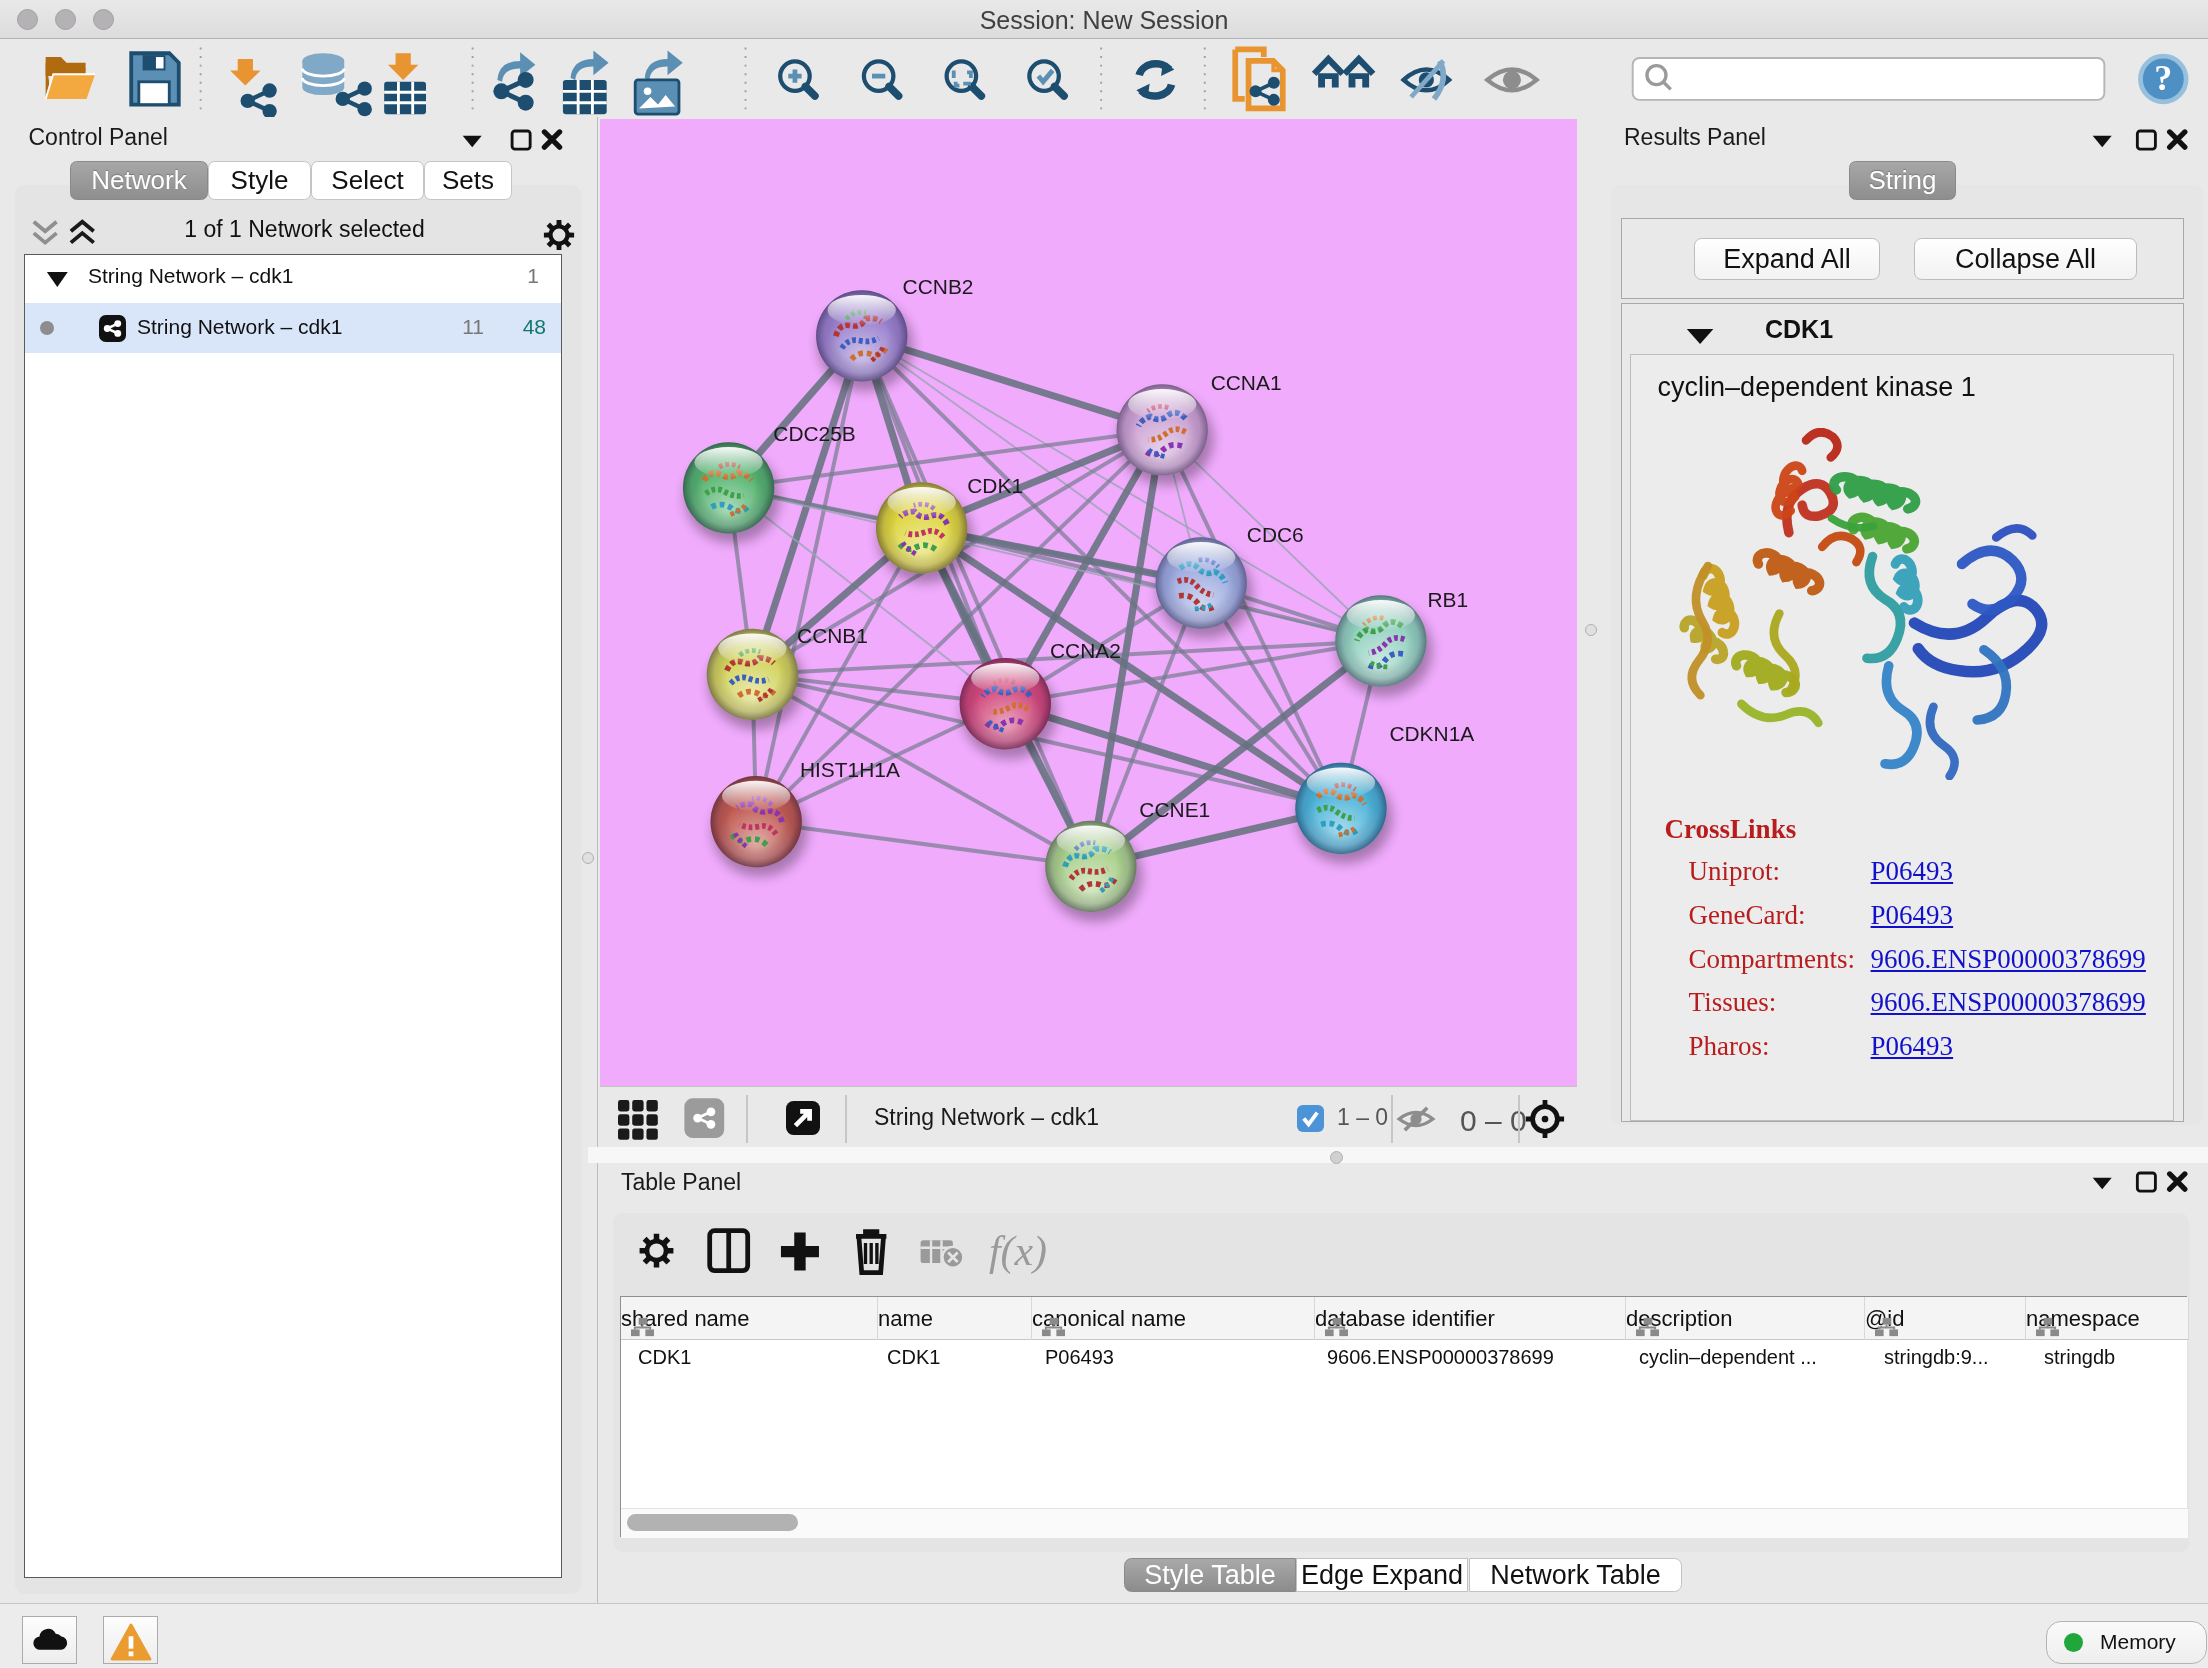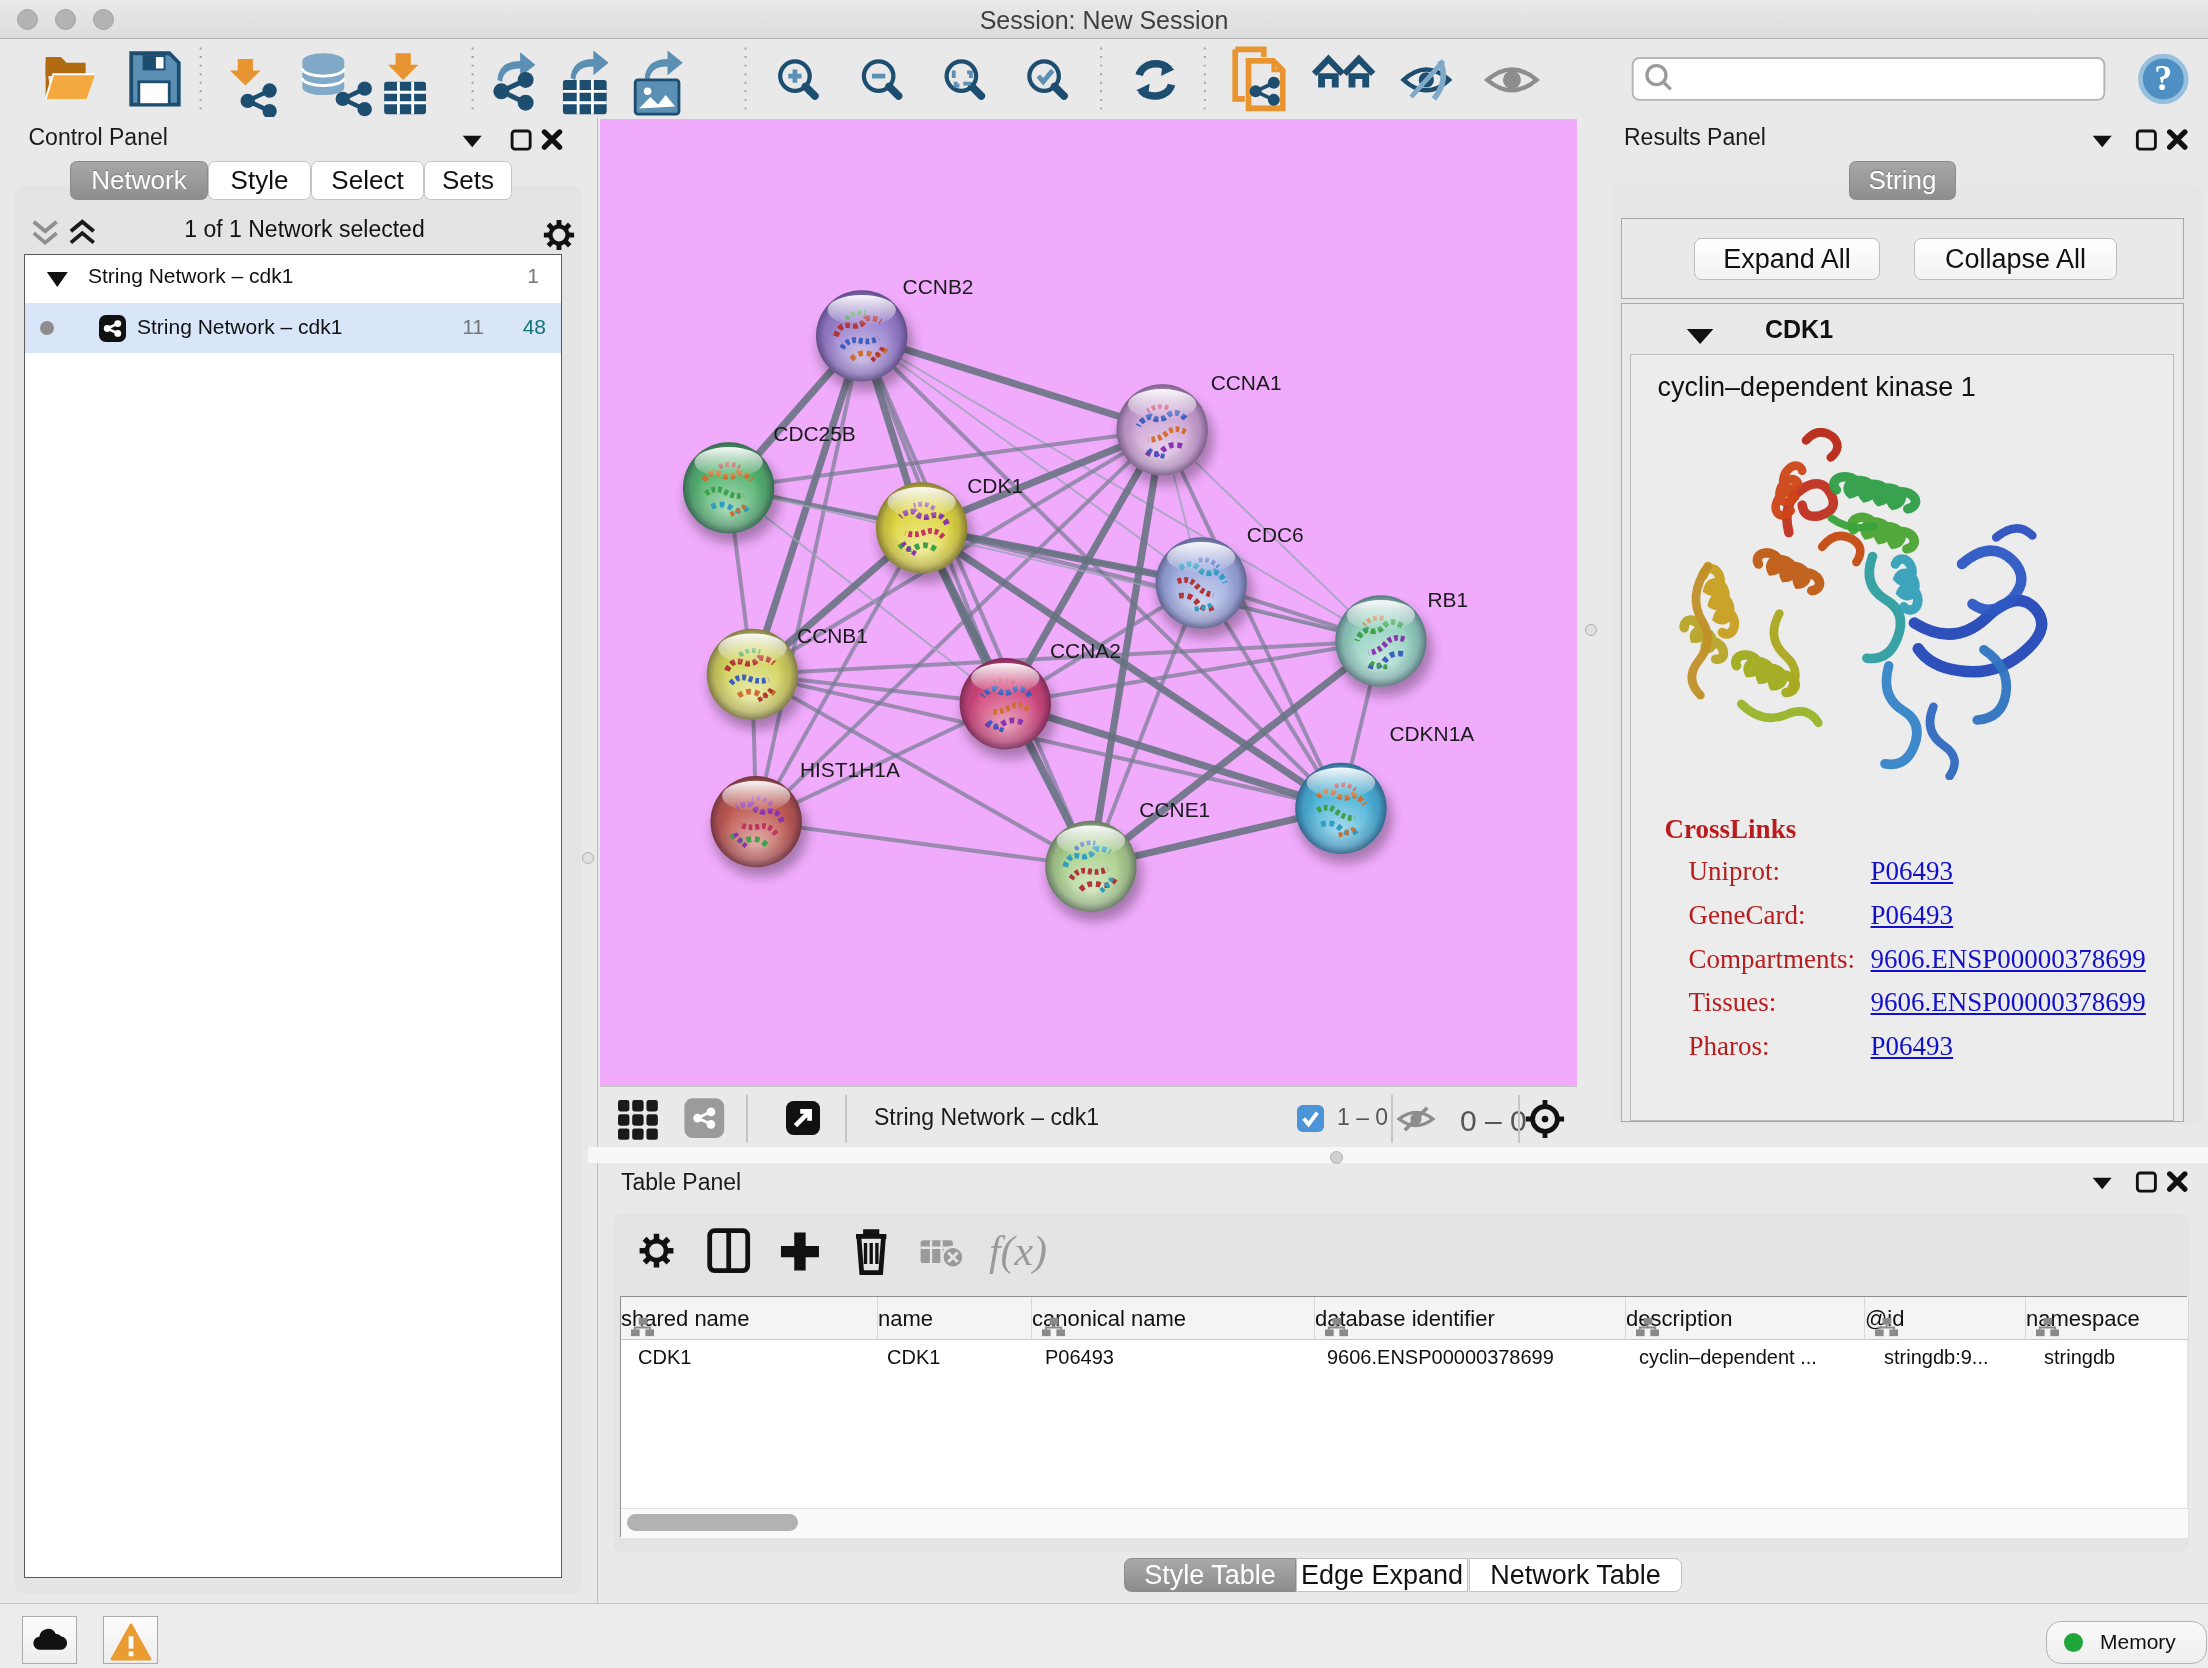--- a/index.html
+++ b/index.html
@@ -476,21 +476,21 @@
 <div class="abs ptitle" style="left:1624px;top:124px;">Results Panel</div>
 <svg class="abs" style="left:2087px;top:129px;" width="114" height="23" viewBox="0 0 120 24">
 <polygon points="6,7 26,7 16,19" fill="#111"></polygon>
 <rect x="53" y="2" width="19" height="19" fill="none" stroke="#111" stroke-width="3" rx="3"></rect>
 <path d="M87,3 l16,16 m0,-16 l-16,16" stroke="#111" stroke-width="5.5" stroke-linecap="round"></path>
 </svg>
 <div id="rsub"></div>
 <div class="tabbtn tabsel" style="left:1849px;top:161px;width:107px;">String</div>
 <div class="rbox" style="left:1621px;top:218px;width:563px;height:81px;">
 <div class="btn" style="left:72px;top:19px;width:186px;height:42px;line-height:40px;">Expand All</div>
-<div class="btn" style="left:292px;top:19px;width:203px;height:42px;line-height:40px;">Collapse All</div>
+<div class="btn" style="left:292px;top:19px;width:223px;height:42px;line-height:40px;">Collapse All</div>
 </div>
 <div class="rbox" style="left:1621px;top:303px;width:563px;height:819px;">
 <svg class="abs" style="left:61px;top:19px;" width="38" height="27" viewBox="0 0 40 28">
       <polygon points="4,6 32,6 18,22" fill="#111"></polygon>
     </svg>
 <div class="abs" style="left:143px;top:11.4px;font-size:25px;font-weight:bold;color:#111;">CDK1</div>
 <div class="abs" style="left:7.6px;top:50px;width:544px;height:767px;background:#ececec;border:1.9px solid #bdbdbd;">
 <div class="abs" style="left:27px;top:17px;font-size:27px;color:#111;">cyclin–dependent kinase 1</div>
 <svg class="abs" style="left:0px;top:73px;" width="544" height="352" viewBox="0 0 572 370">
         <g transform="translate(16,-5)">

